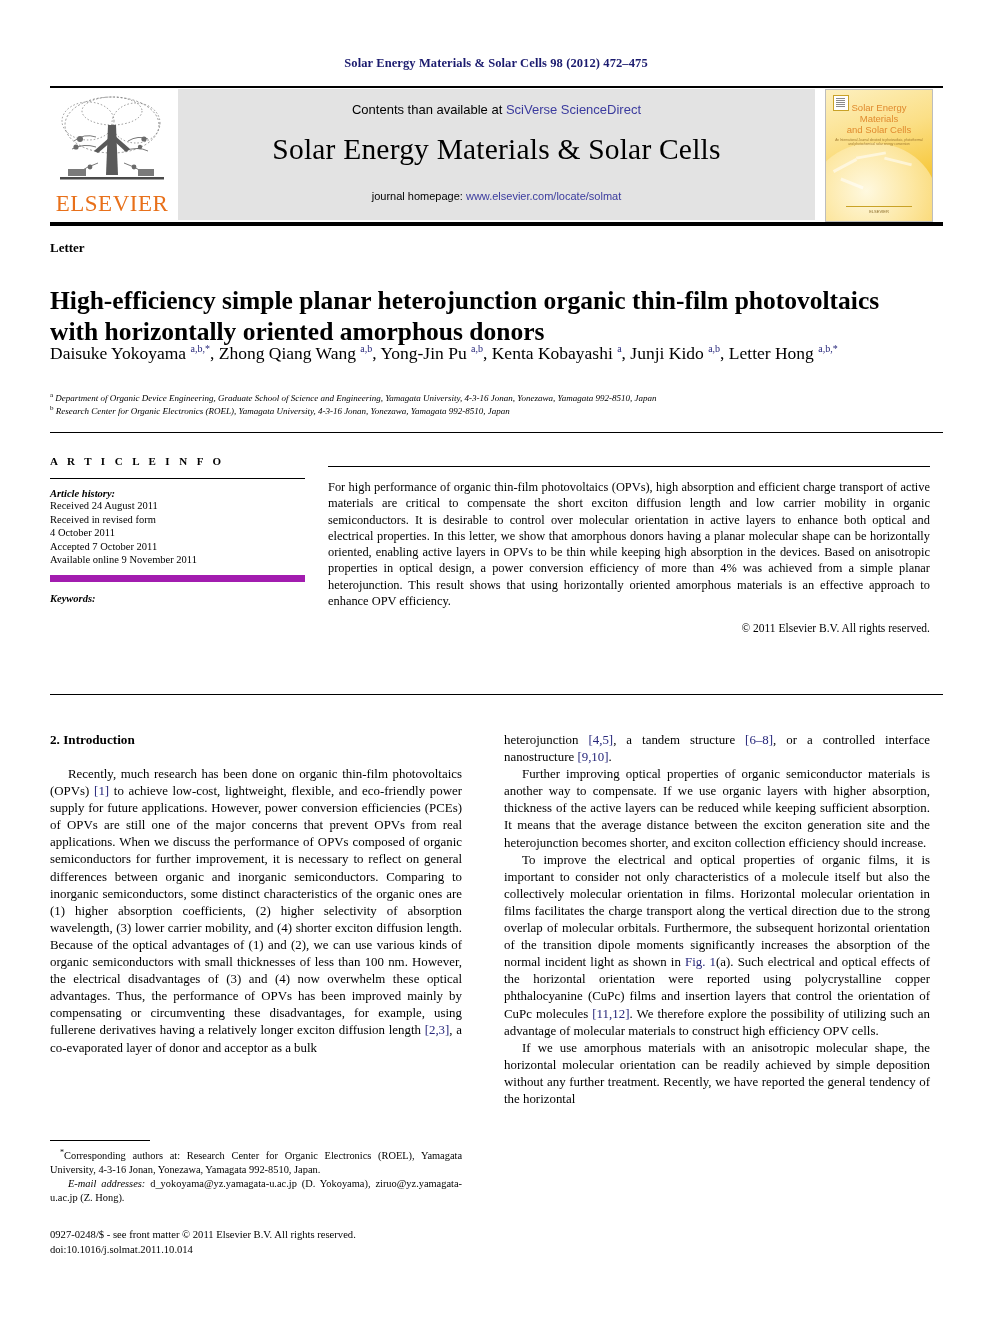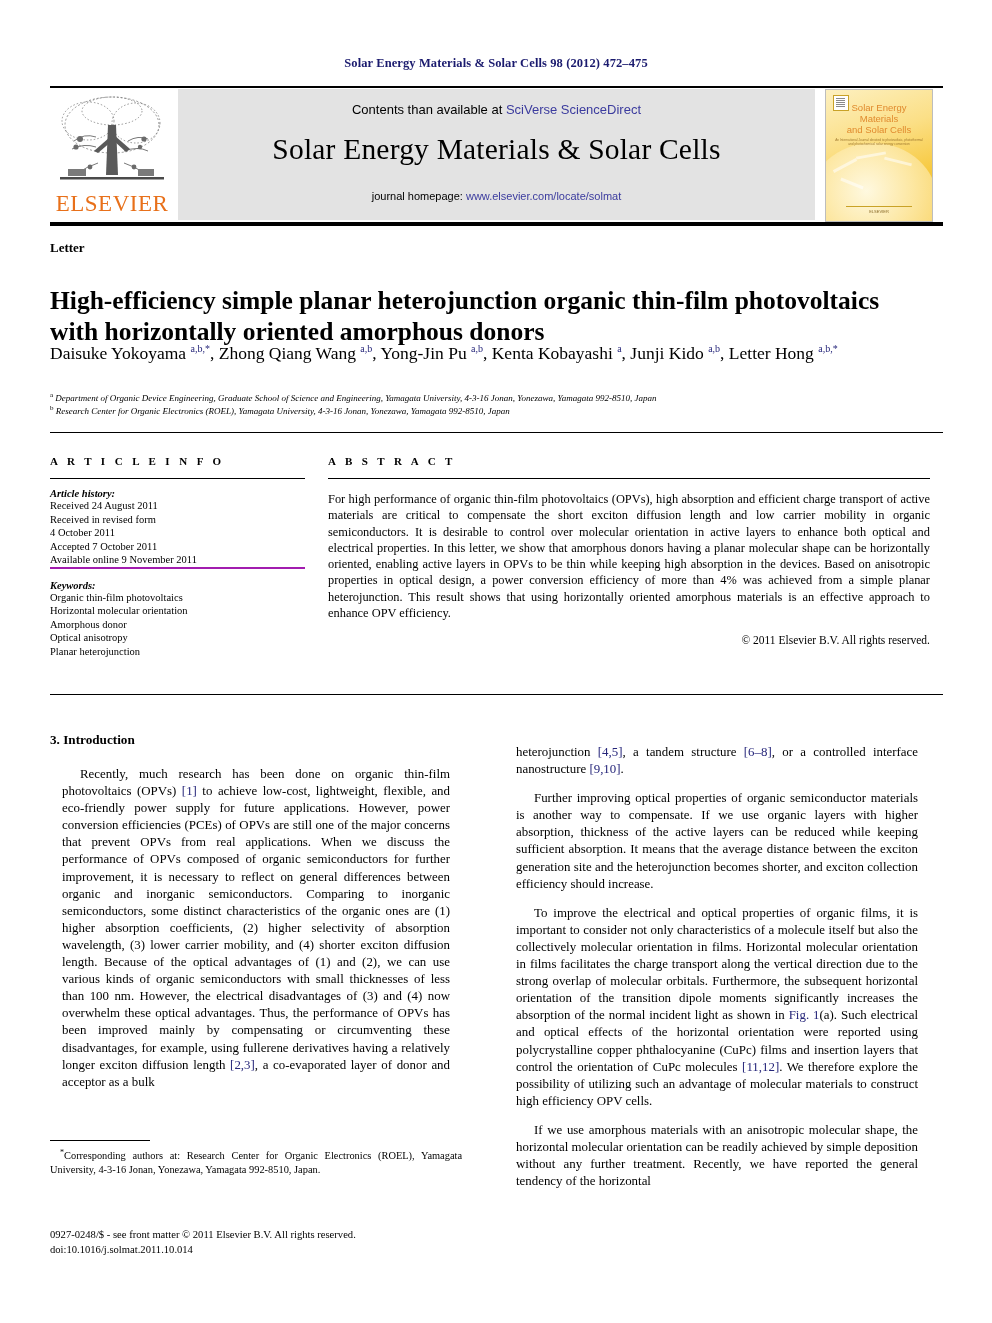--- a/index.html
+++ b/index.html
@@ -307,21 +307,22 @@
     font-size: 10.5px;
     margin-top: 9px;
   }
   .hist-list, .kw-list {
     font-family: "Liberation Serif", serif;
     font-size: 10.5px;
     line-height: 13.5px;
     color: #000000;
   }
   .hist-block {
-    border-bottom: 2px solid #a21caf;
+    padding-bottom: 8px;
+    border-bottom: 7px solid #a21caf;
   }
   .kw-block { padding-top: 2px; }
 
   .abstract-text {
     margin-top: 12px;
     font-family: "Liberation Serif", serif;
     font-size: 12.4px;
     line-height: 16.3px;
     text-align: justify;
     color: #000000;
@@ -361,21 +362,21 @@
     font-weight: bold;
     font-size: 13.2px;
     margin-bottom: 18px;
   }
   .body-p {
     font-family: "Liberation Serif", serif;
     font-size: 12.9px;
     line-height: 17.1px;
     text-align: justify;
     text-indent: 18px;
-    margin: 12px;
+    margin: 0;
     color: #000000;
   }
   .body-p.no-indent { text-indent: 0; }
   .ref { color: #26267a; }
 
   
   .footnote-rule {
     position: absolute;
     left: 50px;
     top: 1140px;
@@ -501,57 +502,50 @@
       <div class="hist-list">
           <div>Received 24 August 2011</div>
           <div>Received in revised form</div>
           <div>4 October 2011</div>
           <div>Accepted 7 October 2011</div>
           <div>Available online 9 November 2011</div>
         </div>
     </div>
     <div class="kw-block">
       <div class="kw-label">Keywords:</div>
-      <div class="kw-list">
-          <div>Organic thin-film photovoltaics</div>
-          <div>Horizontal molecular orientation</div>
-          <div>Amorphous donor</div>
-          <div>Optical anisotropy</div>
-          <div>Planar heterojunction</div>
-        </div>
     </div>
   </div>
 
   <div class="abs-col">
-    <div class="sec-head">A B S T R A C T</div>
     <div class="thin-rule"></div>
     <div class="abstract-text">For high performance of organic thin-film photovoltaics (OPVs), high absorption and efficient charge transport of active materials are critical to compensate the short exciton diffusion length and low carrier mobility in organic semiconductors. It is desirable to control over molecular orientation in active layers to enhance both optical and electrical properties. In this letter, we show that amorphous donors having a planar molecular shape can be horizontally oriented, enabling active layers in OPVs to be thin while keeping high absorption in the devices. Based on anisotropic properties in optical design, a power conversion efficiency of more than 4% was achieved from a simple planar heterojunction. This result shows that using horizontally oriented amorphous materials is an effective approach to enhance OPV efficiency.</div>
     <div class="copyright-line">© 2011 Elsevier B.V. All rights reserved.</div>
   </div>
 
   <div class="rule-before-body"></div>
 
   <div class="body-col-left">
-    <div class="body-heading">3.  Introduction</div>
+    <div class="body-heading">2.  Introduction</div>
     <div>
         <p class="body-p">Recently, much research has been done on organic thin-film photovoltaics (OPVs) <span class="ref">[1]</span> to achieve low-cost, lightweight, flexible, and eco-friendly power supply for future applications. However, power conversion efficiencies (PCEs) of OPVs are still one of the major concerns that prevent OPVs from real applications. When we discuss the performance of OPVs composed of organic semiconductors for further improvement, it is necessary to reflect on general differences between organic and inorganic semiconductors. Comparing to inorganic semiconductors, some distinct characteristics of the organic ones are (1) higher absorption coefficients, (2) higher selectivity of absorption wavelength, (3) lower carrier mobility, and (4) shorter exciton diffusion length. Because of the optical advantages of (1) and (2), we can use various kinds of organic semiconductors with small thicknesses of less than 100 nm. However, the electrical disadvantages of (3) and (4) now overwhelm these optical advantages. Thus, the performance of OPVs has been improved mainly by compensating or circumventing these disadvantages, for example, using fullerene derivatives having a relatively longer exciton diffusion length <span class="ref">[2,3]</span>, a co-evaporated layer of donor and acceptor as a bulk</p>
       </div>
   </div>
 
   <div class="body-col-right">
     <div>
         <p class="body-p no-indent">heterojunction <span class="ref">[4,5]</span>, a tandem structure <span class="ref">[6–8]</span>, or a controlled interface nanostructure <span class="ref">[9,10]</span>.</p>
         <p class="body-p">Further improving optical properties of organic semiconductor materials is another way to compensate. If we use organic layers with higher absorption, thickness of the active layers can be reduced while keeping sufficient absorption. It means that the average distance between the exciton generation site and the heterojunction becomes shorter, and exciton collection efficiency should increase.</p>
         <p class="body-p">To improve the electrical and optical properties of organic films, it is important to consider not only characteristics of a molecule itself but also the collectively molecular orientation in films. Horizontal molecular orientation in films facilitates the charge transport along the vertical direction due to the strong overlap of molecular orbitals. Furthermore, the subsequent horizontal orientation of the transition dipole moments significantly increases the absorption of the normal incident light as shown in <span class="ref">Fig. 1</span>(a). Such electrical and optical effects of the horizontal orientation were reported using polycrystalline copper phthalocyanine (CuPc) films and insertion layers that control the orientation of CuPc molecules <span class="ref">[11,12]</span>. We therefore explore the possibility of utilizing such an advantage of molecular materials to construct high efficiency OPV cells.</p>
         <p class="body-p">If we use amorphous materials with an anisotropic molecular shape, the horizontal molecular orientation can be readily achieved by simple deposition without any further treatment. Recently, we have reported the general tendency of the horizontal</p>
       </div>
   </div>
 
   <div class="footnote-rule"></div>
   <div class="footnote">
     <div style="text-indent:10px;"><span class="star">*</span><span>Corresponding authors at: Research Center for Organic Electronics (ROEL), Yamagata University, 4-3-16 Jonan, Yonezawa, Yamagata 992-8510, Japan.</span></div>
+    <div style="text-indent:18px;"><span class="em-italic">E-mail addresses:</span> <span>d_yokoyama@yz.yamagata-u.ac.jp (D. Yokoyama), ziruo@yz.yamagata-u.ac.jp (Z. Hong).</span></div>
   </div>
   <div class="imprint">
     <div>0927-0248/$ - see front matter © 2011 Elsevier B.V. All rights reserved.</div>
     <div>doi:10.1016/j.solmat.2011.10.014</div>
   </div>
 
 </div>
 
 </body></html>

